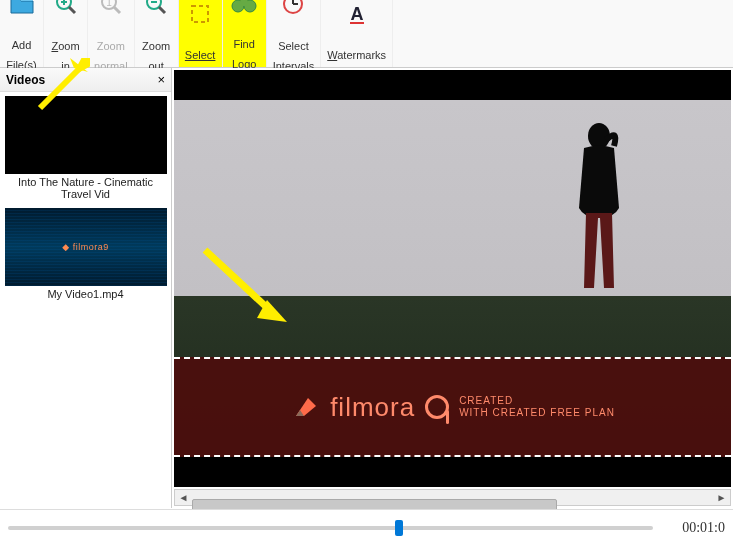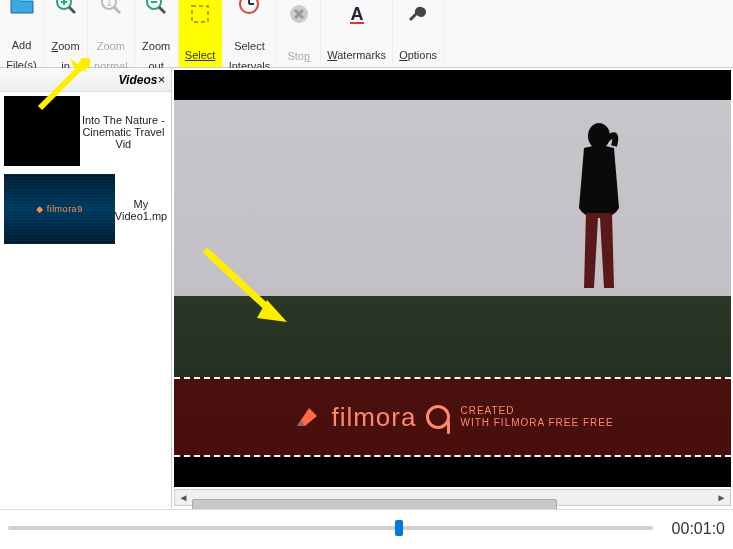--- a/index.html
+++ b/index.html
@@ -5,48 +5,48 @@
   * { box-sizing: border-box; margin: 0; padding: 0; }
   body { font-family: "Segoe UI", Tahoma, sans-serif; font-size: 11px; background: #fff; width: 733px; height: 549px; overflow: hidden; position: relative; }
   .toolbar { display: flex; height: 68px; border-bottom: 1px solid #ccc; background: #f9f9f9; }
   .tool { display: flex; flex-direction: column; align-items: center; justify-content: center; padding: 4px 6px; min-width: 44px; border-right: 1px solid #eee; cursor: pointer; }
   .tool.highlight { background: #ffff00; }
   .tool .iconwrap { height: 28px; display: flex; align-items: center; justify-content: center; }
   .tool .label { font-size: 11px; color: #333; text-align: center; line-height: 20px; margin-top: 20px; }
   .tool .label .ul { text-decoration: underline; }
   .main { display: flex; height: 440px; }
   .sidebar { width: 172px; border-right: 1px solid #ccc; display: flex; flex-direction: column; }
-  .sidebar-header { display: flex; justify-content: flex-end; align-items: center; padding: 4px 6px; border-bottom: 1px solid #ddd; background: linear-gradient(#fafafa,#eee); font-style: italic; }
+  .sidebar-header { display: flex; justify-content: space-between; align-items: center; padding: 4px 6px; border-bottom: 1px solid #ddd; background: linear-gradient(#fafafa,#eee); }
   .sidebar-header .title { font-weight: bold; font-size: 12px; }
   .sidebar-header .close { font-size: 13px; cursor: pointer; }
   .vidlist { flex: 1; overflow: auto; }
-  .viditem { display: flex; flex-direction: row; align-items: center; padding: 4px; }
-  .thumb { width: 162px; height: 70px; background: #000; position: relative; }
+  .viditem { display: flex; flex-direction: column; align-items: center; padding: 4px; }
+  .thumb { width: 162px; height: 78px; background: #000; position: relative; }
   .thumb.filmora { background: linear-gradient(180deg,#001a2e,#003a5c,#001a2e); display:flex; align-items:center; justify-content:center; }
   .thumb.filmora::before { content:""; position:absolute; inset:0; background: repeating-linear-gradient(0deg, rgba(0,100,180,.15) 0 1px, transparent 1px 3px); }
   .flogo-sm { font-size:9px; color:#ff8a50; letter-spacing:.5px; position:relative; }
   .vidname { font-size: 11px; color: #222; text-align: center; margin-top: 2px; max-width: 160px; white-space: normal; overflow:hidden; }
   .preview { flex: 1; position: relative; background: #fff; display:flex; flex-direction:column; }
   .video-area { flex:1; position:relative; background:#000; margin:2px; overflow:hidden; }
   .frame { position:absolute; top:30px; left:0; right:0; bottom:30px; background:linear-gradient(180deg,#c8c6ca 0%, #c2c0c4 55%, #2a3626 55%, #1e2a1c 100%); }
   .person { position:absolute; top:5%; left:70%; width:70px; height:180px; }
-  .watermark-band { position:absolute; left:0; right:0; bottom:30px; height:80px; background:rgba(80,10,10,0.85); border-top:2px dashed #fff; border-bottom:2px dashed #fff; display:flex; align-items:center; justify-content:center; gap:10px; }
+  .watermark-band { position:absolute; left:0; right:0; bottom:30px; height:100px; background:rgba(80,10,10,0.85); border-top:2px dashed #fff; border-bottom:2px dashed #fff; display:flex; align-items:center; justify-content:center; gap:10px; }
   .wm-text { color:#ff8a6b; display:flex; align-items:center; gap:10px; }
   .wm-brand { font-size:26px; font-weight:500; letter-spacing:1px; }
   .wm-9 { display:inline-block; width:24px; height:24px; border:3px solid #ff8a6b; border-radius:50%; position:relative; }
   .wm-9::after { content:""; position:absolute; right:-3px; bottom:-8px; width:3px; height:14px; background:#ff8a6b; border-radius:2px; }
   .wm-sub { font-size:10px; line-height:12px; color:#ff8a6b; letter-spacing:1px; }
   .hscroll { height:17px; background:#f0f0f0; border:1px solid #ccc; display:flex; align-items:center; margin:0 2px 2px; }
   .hscroll .arrow { width:17px; text-align:center; font-size:10px; color:#555; cursor:pointer; }
   .hscroll .track { flex:1; position:relative; }
   .hscroll .thumb-sc { position:absolute; left:0; width:70%; height:13px; top:1px; background:#c8c8c8; border:1px solid #aaa; border-radius:2px; }
   .timeline { position:absolute; left:0; right:0; bottom:0; height:40px; background:#fff; border-top:1px solid #ddd; }
   .tl-track { position:absolute; left:8px; right:80px; top:16px; height:4px; background:#d0d0d0; border-radius:2px; }
   .tl-thumb { position:absolute; top:-6px; width:8px; height:16px; background:#0078d7; border-radius:2px; }
-  .tl-time { position:absolute; right:8px; top:10px; font-size:16px; color:#333; }
+  .tl-time { position:absolute; right:8px; top:10px; font-size:14px; color:#333;font-family:Liberation Serif, serif; }
   .arrow-annot { position:absolute; pointer-events:none; }
 </style>
 </head>
 <body>
 
 <div class="toolbar">
   <div class="tool">
     <div class="iconwrap">
       <svg width="26" height="22">
           <path d="M2 6 L10 6 L12 8 L24 8 L24 20 L2 20 Z" fill="#3da9e0" stroke="#1a6a9a"></path>
@@ -88,56 +88,48 @@
     <div class="label">Zoom<br><span class="ul">o</span>ut</div>
   </div>
   <div class="tool highlight">
     <div class="iconwrap">
       <svg width="22" height="22">
           <rect x="3" y="3" width="16" height="16" fill="none" stroke="#c90" stroke-width="2" stroke-dasharray="4 3"></rect>
         </svg>
     </div>
     <div class="label"><span class="ul">Select</span></div>
   </div>
+  <div class="tool highlight">
+    <div class="iconwrap">
+      <svg width="26" height="20">
+          <circle cx="7" cy="12" r="6" fill="#6a4" stroke="#384"></circle>
+          <circle cx="19" cy="12" r="6" fill="#6a4" stroke="#384"></circle>
+          <rect x="10" y="6" width="6" height="6" fill="#6a4"></rect>
+        </svg>
+    </div>
+    <div class="label">Find<br><span class="ul">L</span>ogo</div>
+  </div>
   <div class="tool">
     <div class="iconwrap">
       <svg width="24" height="24">
           <circle cx="12" cy="12" r="9" fill="none" stroke="#d44" stroke-width="2"></circle>
           <line x1="12" y1="12" x2="12" y2="6" stroke="#333" stroke-width="2"></line>
           <line x1="12" y1="12" x2="17" y2="12" stroke="#333" stroke-width="2"></line>
         </svg>
     </div>
     <div class="label">Select<br><span class="ul">I</span>ntervals</div>
   </div>
   <div class="tool">
     <div class="iconwrap">
-      <svg width="24" height="24">
-          <circle cx="12" cy="12" r="9" fill="#ccc"></circle>
-          <line x1="8" y1="8" x2="16" y2="16" stroke="#999" stroke-width="3"></line>
-          <line x1="16" y1="8" x2="8" y2="16" stroke="#999" stroke-width="3"></line>
-        </svg>
-    </div>
-    <div class="label" style="color:#aaa">Sto<span class="ul">p</span></div>
-  </div>
-  <div class="tool">
-    <div class="iconwrap">
       <svg width="22" height="22">
           <text x="11" y="17" font-size="18" font-weight="bold" fill="#223" text-anchor="middle">A</text>
           <line x1="4" y1="20" x2="18" y2="20" stroke="#d33" stroke-width="2"></line>
         </svg>
     </div>
     <div class="label"><span class="ul">W</span>atermarks</div>
-  </div>
-  <div class="tool">
-    <div class="iconwrap">
-      <svg width="22" height="22">
-          <path d="M14 4 a5 5 0 1 1 -4 8 L4 18 L2 16 L8 10 a5 5 0 0 1 6 -6" fill="#444"></path>
-        </svg>
-    </div>
-    <div class="label"><span class="ul">O</span>ptions</div>
   </div>
 </div>
 
 <div class="main">
   <div class="sidebar">
     <div class="sidebar-header">
       <span class="title">Videos</span>
       <span class="close">×</span>
     </div>
     <div class="vidlist">
@@ -167,21 +159,21 @@
       <div class="watermark-band">
         <svg width="30" height="30">
             <path d="M6 24 L18 6 L26 14 L14 24 Z" fill="#ff6b4a"></path>
             <path d="M6 24 L14 24 L10 18 Z" fill="#8a6a5a"></path>
           </svg>
         <div class="wm-text">
           <span class="wm-brand">filmora</span>
           <span class="wm-9"></span>
           <div class="wm-sub">
             <div>CREATED</div>
-            <div>WITH FILMORA FREE FREE</div>
+            <div>WITH CREATED FREE PLAN</div>
           </div>
         </div>
       </div>
     </div>
     <div class="hscroll">
       <div class="arrow">◄</div>
       <div class="track">
           <div class="thumb-sc"></div>
         </div>
       <div class="arrow">►</div>

